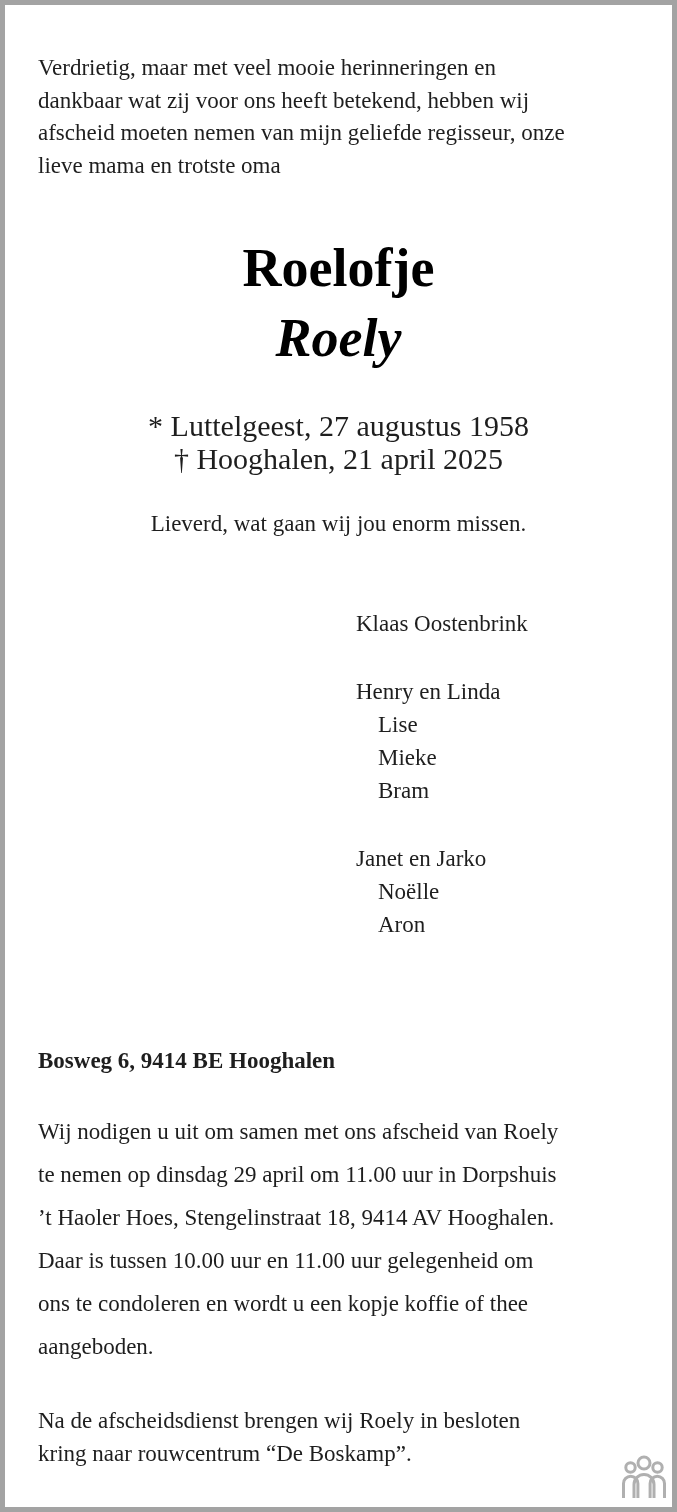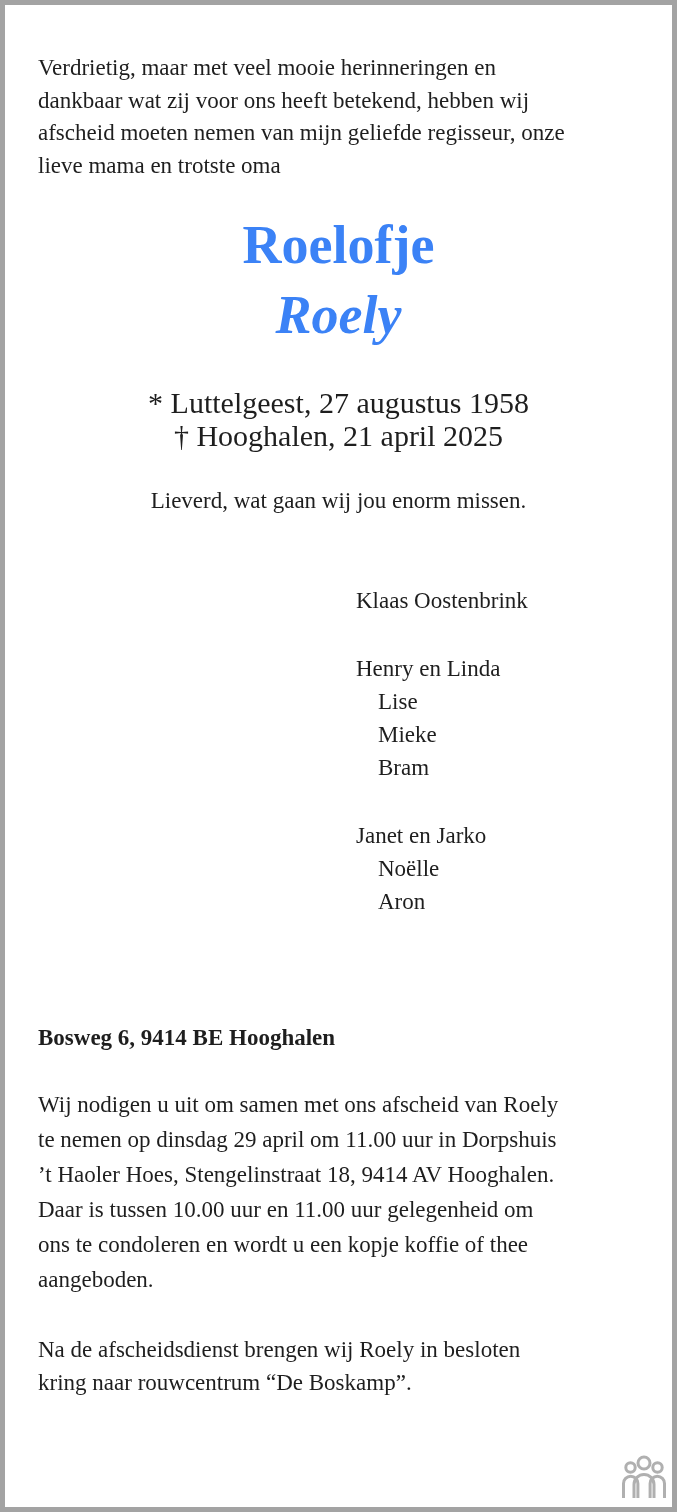--- a/index.html
+++ b/index.html
@@ -18,26 +18,26 @@
     color: #1e1e1e;
     overflow: hidden;
   }
   .intro {
     margin: 47px 0 0 33px;
     font-size: 23px;
     line-height: 32.5px;
     white-space: pre-line;
   }
   .name-block {
-    margin-top: 28px;
+    margin-top: 51px;
     text-align: center;
     font-weight: bold;
     font-size: 54px;
     line-height: 70px;
-    color: #3b82f6;
+    color: #000000;
   }
   .nickname {
     font-style: italic;
   }
   .dates {
     margin-top: 36px;
     text-align: center;
     font-size: 30px;
     line-height: 33px;
   }
@@ -64,21 +64,21 @@
     margin-top: 103px;
     margin-left: 33px;
     font-size: 23px;
     line-height: 33px;
     font-weight: bold;
   }
   .invitation {
     margin-top: 33px;
     margin-left: 33px;
     font-size: 23px;
-    line-height: 35px;
+    line-height: 43px;
     white-space: pre-line;
   }
   .closing {
     margin-top: 37px;
     margin-left: 33px;
     font-size: 23px;
     line-height: 32.5px;
     white-space: pre-line;
   }
   .family-icon {

